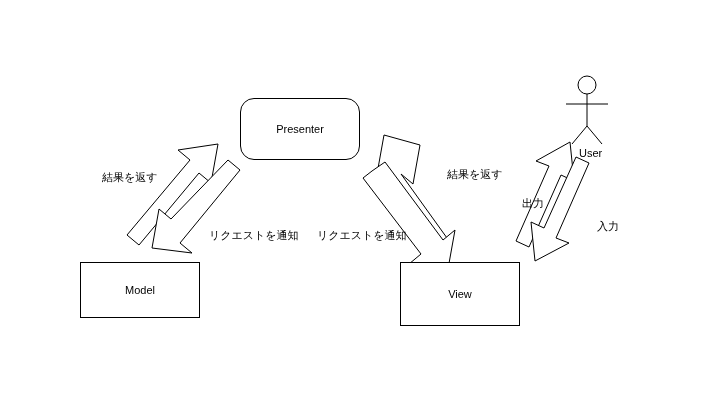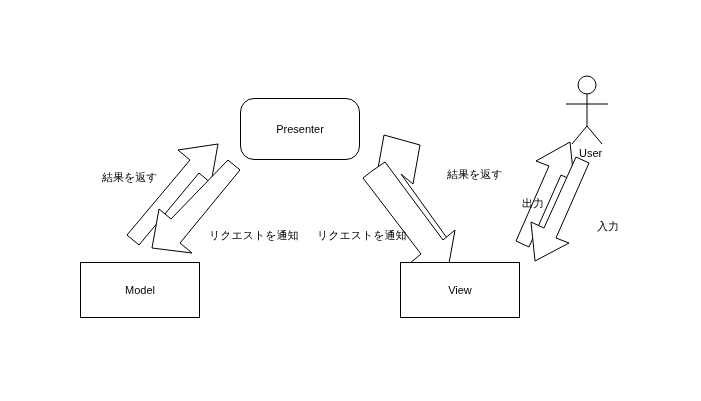--- a/index.html
+++ b/index.html
@@ -81,21 +81,21 @@
   </svg>
 
   <div class="node" style="left:240px; top:98px; width:120px; height:62px;border-radius:14px;">
     <span>Presenter</span>
   </div>
 
   <div class="node" style="left:80px; top:262px; width:120px; height:56px;">
     <span>Model</span>
   </div>
 
-  <div class="node" style="left:400px; top:262px; width:120px; height:56px;">
+  <div class="node" style="left:400px; top:262px; width:120px; height:64px;">
     <span>View</span>
   </div>
 
   <div class="label" style="left:572px; top:147px;">User</div>
 
   <div class="label" style="left:95px; top:170px;">結果を返す</div>
 
   <div class="label" style="left:202px; top:228px;">リクエストを通知</div>
 
   <div class="label" style="left:310px; top:228px;">リクエストを通知</div>

